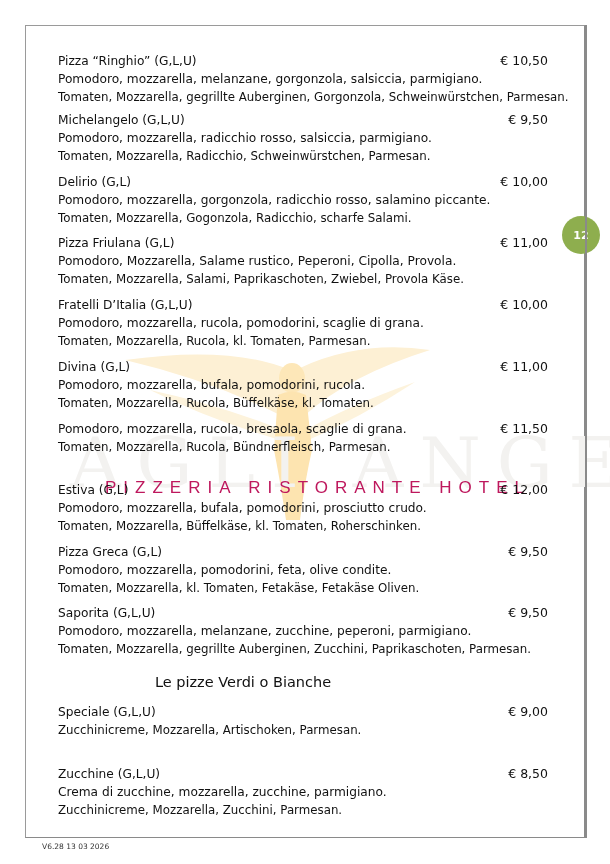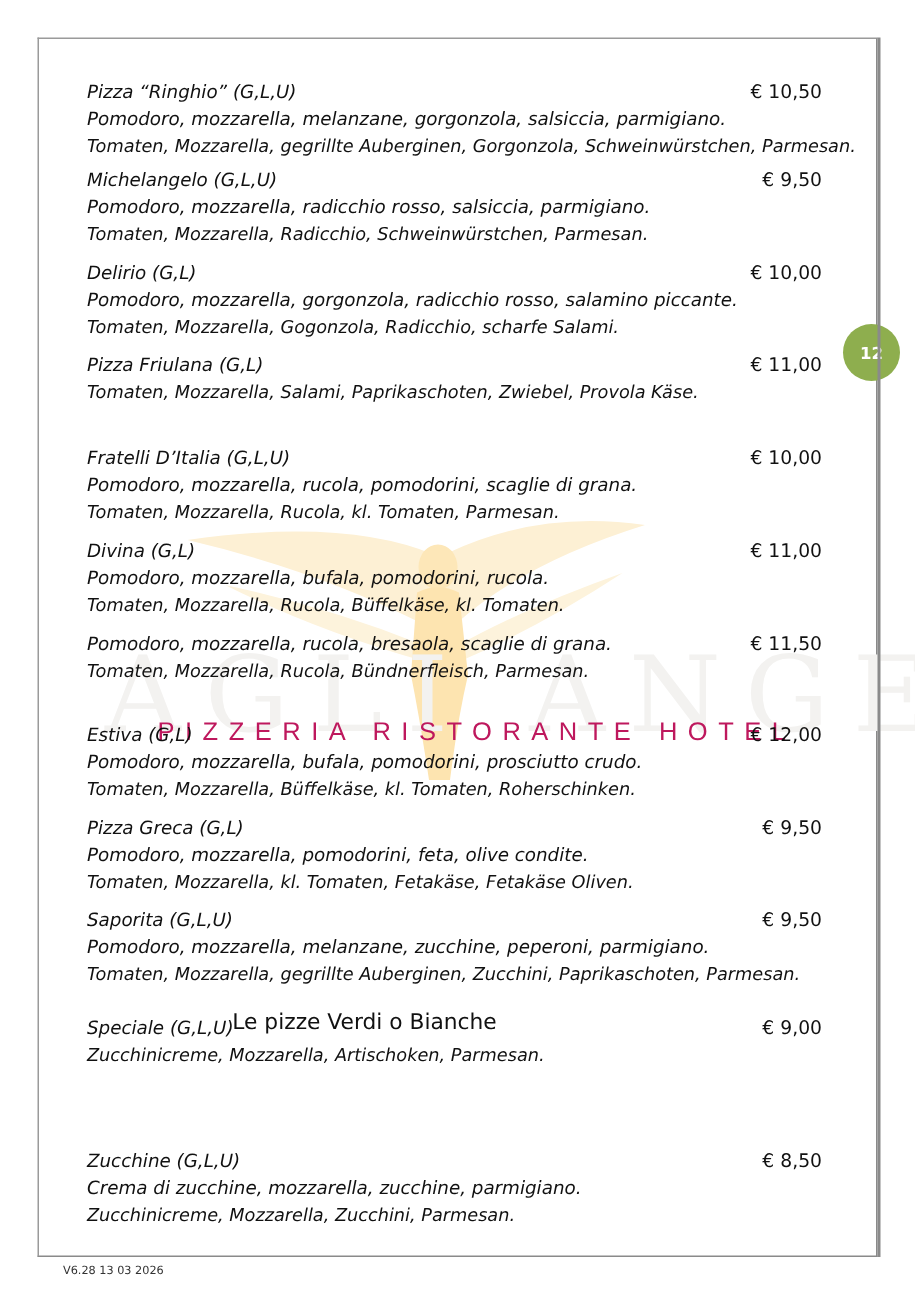--- a/index.html
+++ b/index.html
@@ -6,21 +6,21 @@
   body { width:610px; height:864px; position:relative; overflow:hidden;
          font-family: "DejaVu Sans", sans-serif; color:#111; }
   .frame { position:absolute; left:25px; top:25px; width:560px; height:813px;
            border:1px solid #9a9a9a; border-right:1.5px solid #8a8a8a; border-bottom:1.5px solid #8a8a8a; box-sizing:border-box; }
   .watermark { position:absolute; left:30px; top:320px; width:560px; height:200px; pointer-events:none; }
   .wm-big { position:absolute; left:40px; top:102px; font-family:"DejaVu Serif", serif; font-size:70px;
             letter-spacing:16px; color:#f3f2f0; font-weight:normal; white-space:nowrap; }
   .wm-sub { position:absolute; left:75px; top:158px; font-family:Liberation Sans, sans-serif; font-size:17px;
             letter-spacing:7px; color:#be185d; white-space:nowrap; }
   .item { position:absolute; left:58px; width:490px; font-size:12.2px; line-height:18px; }
-  .item .name, .item .it, .item .de { white-space:nowrap;font-style:italic; }
+  .item .name, .item .it, .item .de { white-space:nowrap; }
   .item .de { font-size:11.8px; }
   .price { position:absolute; right:0; top:0; font-size:12.5px; }
   .section-title { position:absolute; left:0; width:486px; top:674px; text-align:center; font-size:14.5px; }
   .page-badge { position:absolute; left:562px; top:216px; width:38px; height:38px; border-radius:50%;
                 background:#8eae4e; color:#fff; font-size:11px; font-weight:bold; display:flex;
                 align-items:center; justify-content:center; }
   .badge-line { position:absolute; left:585px; top:25px; width:1.5px; height:813px; background:#8a8a8a; }
   .footer { position:absolute; left:42px; top:842px; font-size:7.5px; color:#333; }
 </style>
 </head>
@@ -56,20 +56,21 @@
   </div>
   <div class="item" style="top:173px">
     <div class="name">Delirio (G,L)</div>
     <div class="price">€  10,00</div>
     <div class="it">Pomodoro, mozzarella, gorgonzola, radicchio rosso, salamino piccante.</div>
     <div class="de">Tomaten, Mozzarella, Gogonzola, Radicchio, scharfe Salami.</div>
   </div>
   <div class="item" style="top:234px">
     <div class="name">Pizza Friulana (G,L)</div>
     <div class="price">€  11,00</div>
+    <div class="it">Pomodoro, Mozzarella, Salame rustico, Peperoni, Cipolla, Provola.</div>
     <div class="de">Tomaten, Mozzarella, Salami, Paprikaschoten, Zwiebel, Provola Käse.</div>
   </div>
   <div class="item" style="top:296px">
     <div class="name">Fratelli D’Italia (G,L,U)</div>
     <div class="price">€  10,00</div>
     <div class="it">Pomodoro, mozzarella, rucola, pomodorini, scaglie di grana.</div>
     <div class="de">Tomaten, Mozzarella, Rucola, kl. Tomaten, Parmesan.</div>
   </div>
   <div class="item" style="top:358px">
     <div class="name">Divina (G,L)</div>
@@ -98,21 +99,21 @@
     <div class="name">Saporita (G,L,U)</div>
     <div class="price">€  9,50</div>
     <div class="it">Pomodoro, mozzarella, melanzane, zucchine, peperoni, parmigiano.</div>
     <div class="de">Tomaten, Mozzarella, gegrillte Auberginen, Zucchini, Paprikaschoten, Parmesan.</div>
   </div>
 </div>
 
 <div class="section-title">Le pizze Verdi o Bianche</div>
 
 <div>
-  <div class="item" style="top:676px">
+  <div class="item" style="top:703px">
     <div class="name">Speciale (G,L,U)</div>
     <div class="price">€  9,00</div>
     <div class="de">Zucchinicreme, Mozzarella, Artischoken, Parmesan.</div>
   </div>
   <div class="item" style="top:765px">
     <div class="name">Zucchine (G,L,U)</div>
     <div class="price">€  8,50</div>
     <div class="it">Crema di zucchine, mozzarella, zucchine, parmigiano.</div>
     <div class="de">Zucchinicreme, Mozzarella, Zucchini, Parmesan.</div>
   </div>

